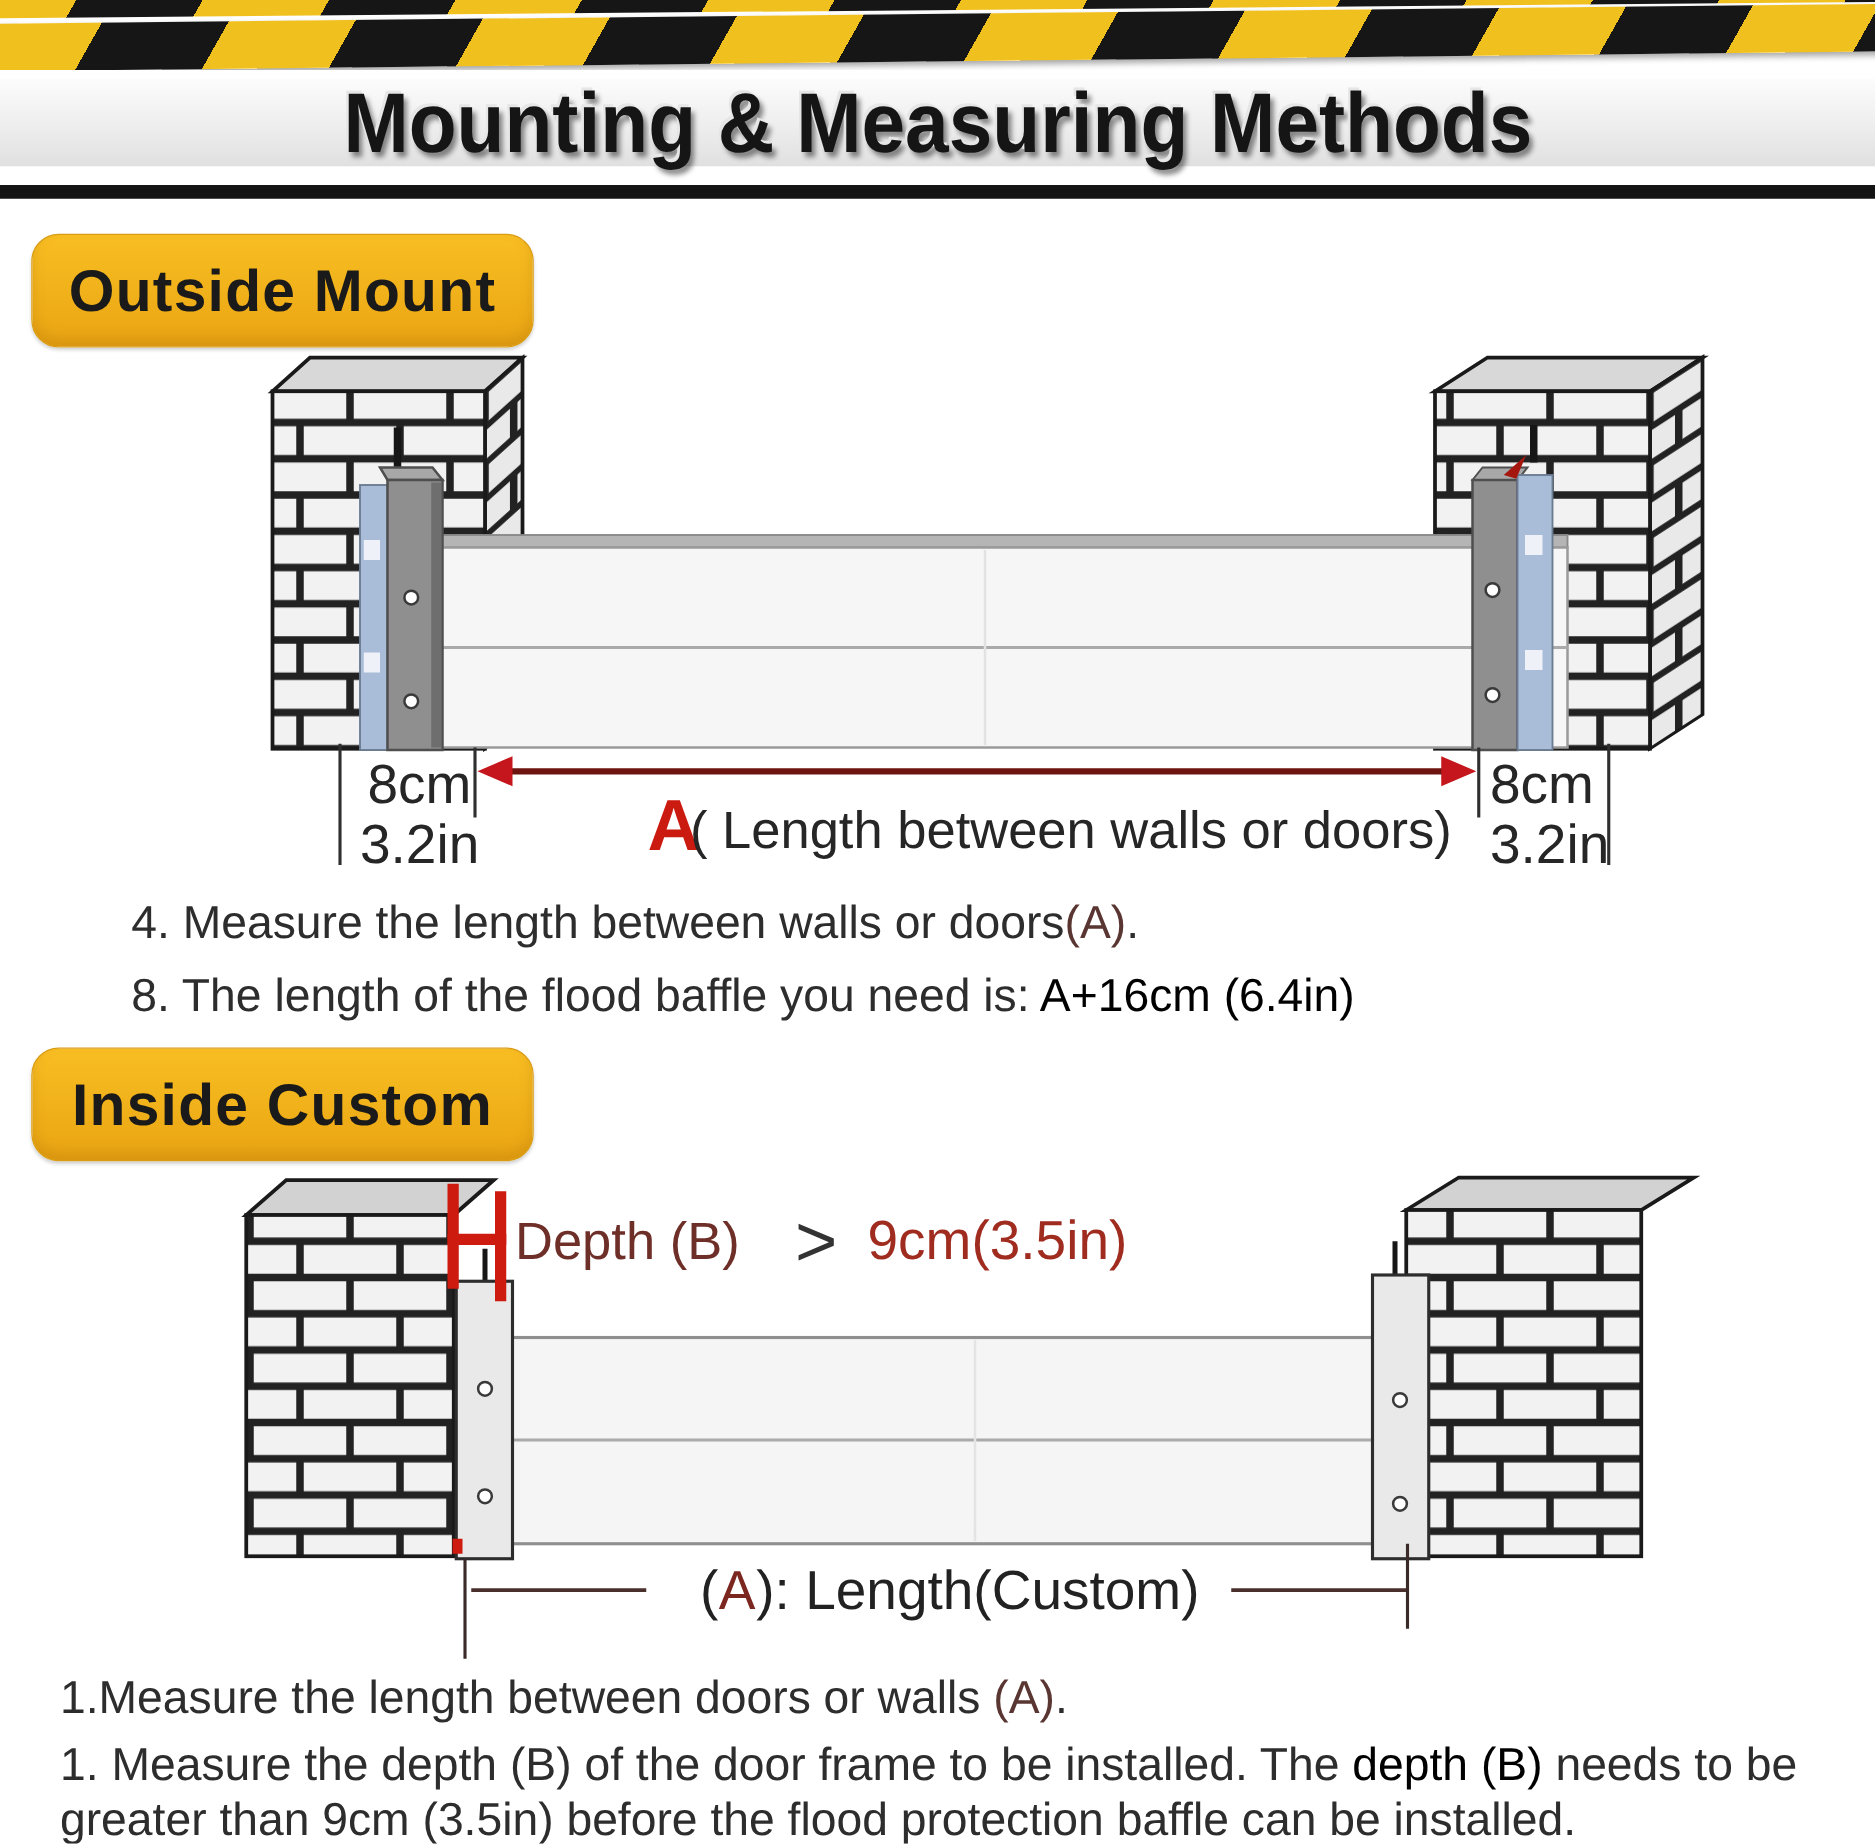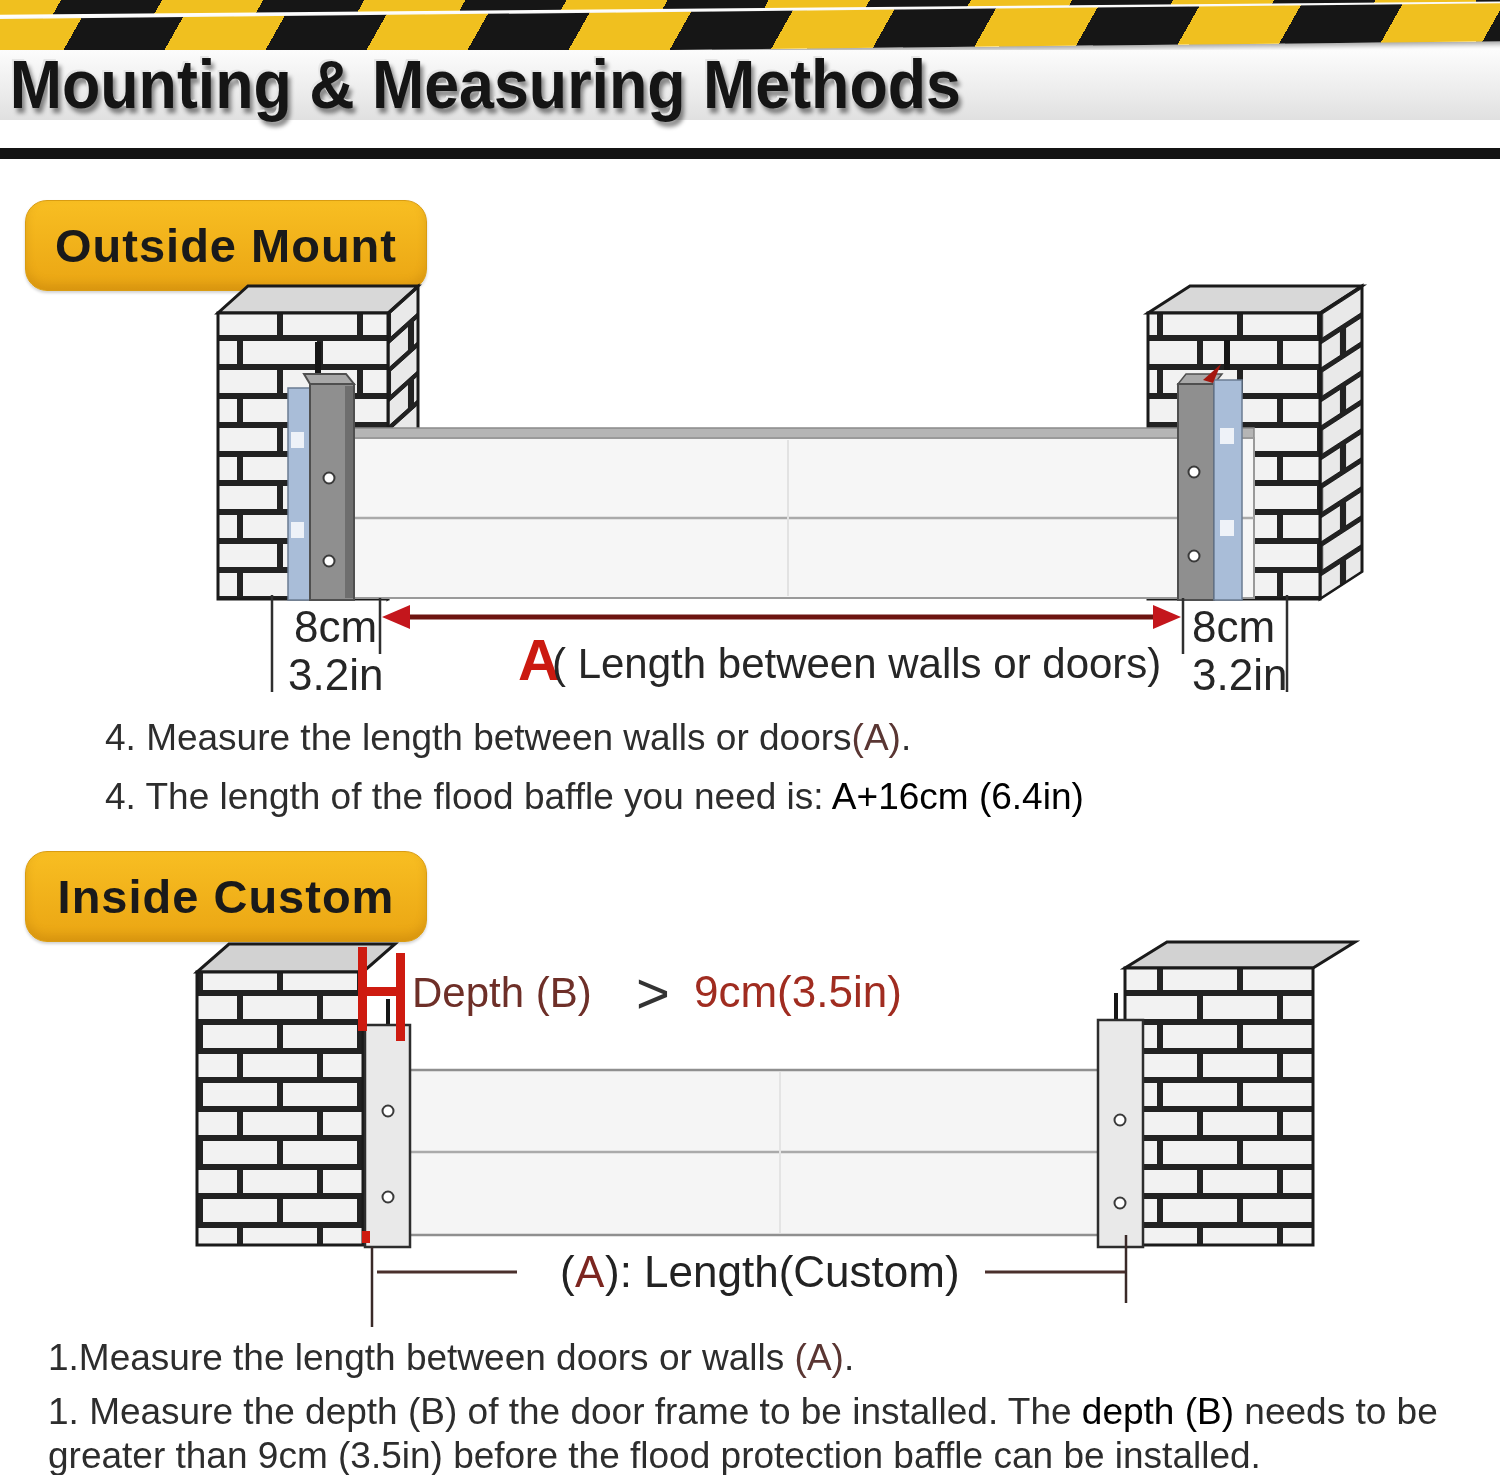--- a/index.html
+++ b/index.html
@@ -6,35 +6,35 @@
   .page{position:relative;width:1500px;height:1475px;background:#ffffff;overflow:hidden;
         font-family:"Liberation Sans",sans-serif;}
 
   
   .tape{position:absolute;left:0;top:0;width:1500px;height:56px;overflow:hidden;background:#fff;}
   .tape-strip{position:absolute;left:-20px;width:1560px;
       background:repeating-linear-gradient(120deg,#f0c01f 0 88px,#161616 88px 176px);}
   .tape-top{top:-42px;height:50px;transform:rotate(-0.5deg);}
   .tape-main{top:11px;height:38px;transform:rotate(-0.6deg);box-shadow:0 3px 5px rgba(0,0,0,0.35);}
 
-  .title-band{position:absolute;left:0;top:50px;width:1500px;height:70px;
+  .title-band{position:absolute;left:0;top:63px;width:1500px;height:70px;
       background:linear-gradient(180deg,#fcfcfc,#ececec 60%,#e0e0e0);
-      display:flex;align-items:center;justify-content:flex-start;}
+      display:flex;align-items:center;justify-content:center;}
   .title{margin:0;font-size:64px;font-weight:700;color:#151515;white-space:nowrap;
       text-shadow:-2px -2px 0 #e6e6e6, 3px 4px 4px rgba(0,0,0,0.45);
       transform:scale(0.98,1.06);}
   .black-bar{position:absolute;left:0;top:148px;width:1500px;height:11px;background:#141414;}
 
   
   .badge{position:absolute;left:25px;width:400px;height:89px;border-radius:22px;
       background:linear-gradient(180deg,#f8be22,#eaa513);
       border:1px solid #d99c12;
       box-shadow:inset 0 -6px 10px rgba(150,90,0,0.22), 0 2px 3px rgba(0,0,0,0.18);
       display:flex;align-items:center;justify-content:center;
-      font-size:47px;font-weight:600;color:#1a1a1a;letter-spacing:1px;margin-top:13px;}
+      font-size:47px;font-weight:600;color:#1a1a1a;letter-spacing:1px;}
   .badge-outside{top:187px;}
   .badge-inside{top:838px;}
 
   
   .diagram{position:absolute;left:0;display:block;}
   .diagram-outside{top:280px;width:1500px;height:430px;}
   .diagram-inside{top:935px;width:1500px;height:400px;}
   svg text{font-family:"Liberation Sans",sans-serif;}
 
   
@@ -144,21 +144,21 @@
       <text x="288" y="410">3.2in</text>
       <text x="1192" y="362">8cm</text>
       <text x="1192" y="410">3.2in</text>
       <text x="518" y="400" font-size="58" font-weight="bold" fill="#cb1a10">A</text>
       <text x="552" y="398" font-size="42">( Length between walls or doors)</text>
     </g>
   </svg>
 
   <div class="steps steps-outside">
     <p class="step"><span>4. Measure the length between walls or doors</span><span class="dim">(A)</span><span>.</span></p>
-    <p class="step"><span>4. The length of the flood baffle you need is: </span><span class="maroon">A+16cm (6.4in)</span><span></span></p>
+    <p class="step"><span>8. The length of the flood baffle you need is: </span><span class="maroon">A+16cm (6.4in)</span><span></span></p>
   </div>
 
   <div class="badge badge-inside">
     <span>Inside Custom</span>
   </div>
 
   <svg class="diagram diagram-inside" viewBox="0 0 1500 400">
 
     <g>
       <polygon points="197,37 363,37 395,9 229,9" fill="#d2d2d2" stroke="#1a1a1a" stroke-width="3"></polygon>

